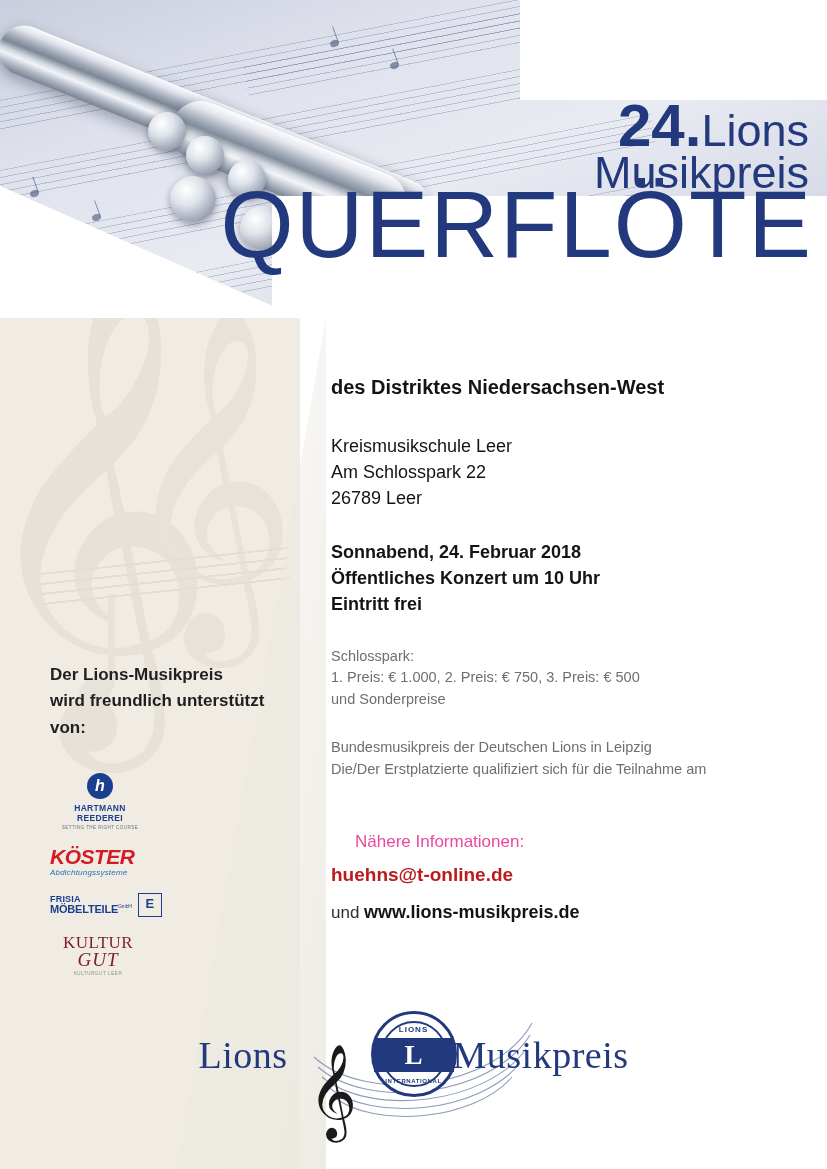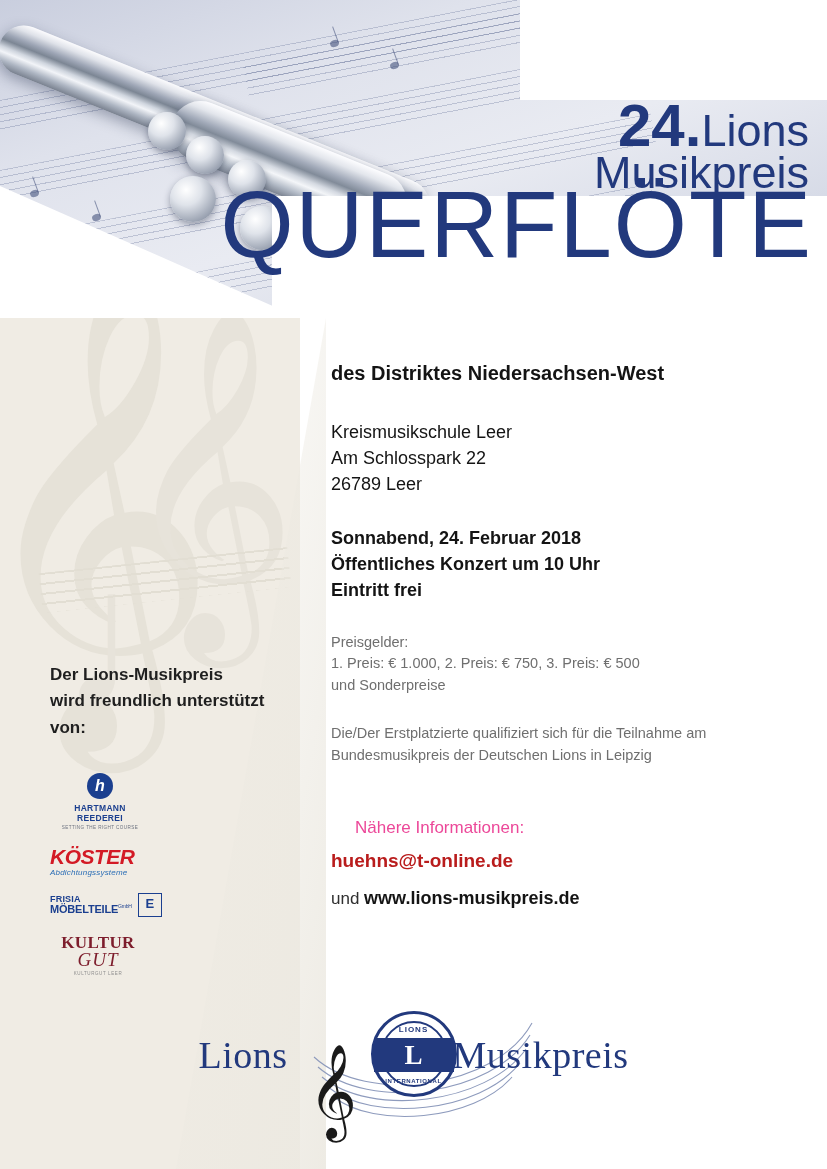--- a/index.html
+++ b/index.html
@@ -255,33 +255,33 @@
   .logo-frisia .f-box {
     width: 22px; height: 22px;
     border: 1.6px solid #1b3f8f;
     color: #1b3f8f;
     font-size: 13px; font-weight: 700;
     text-align: center; line-height: 20px;
   }
   .logo-kultur { text-align: center; width: 96px; }
   .logo-kultur .ku1 {
     font-family: "Liberation Serif", serif;
-    font-size: 17px; color: #7d1d2c; letter-spacing: 0.4px; font-weight: bold;
+    font-size: 17px; color: #7d1d2c; letter-spacing: 0.4px;
   }
   .logo-kultur .ku2 {
     font-family: "Liberation Serif", serif;
     font-size: 19px; color: #7d1d2c; font-style: italic;
     letter-spacing: 1px; margin-top: -4px;
   }
   .logo-kultur .ku3 { font-size: 4.5px; color: #8d8d8d; letter-spacing: 0.6px; }
 
   
   .content {
     position: absolute;
-    left: 331px; top: 362px;
+    left: 331px; top: 376px;
     width: 470px;
     color: #1c1c1c;
   }
   .c-title {
     font-size: 20px;
     font-weight: 700;
     color: #141414;
     margin-bottom: 34px;
   }
   .c-block {
@@ -499,28 +499,28 @@
       <div>26789 Leer</div>
     </div>
 
     <div class="c-block bold">
       <div>Sonnabend, 24. Februar 2018</div>
       <div>Öffentliches Konzert um 10 Uhr</div>
       <div>Eintritt frei</div>
     </div>
 
     <div class="c-small">
-      <div>Preisgelder:</div>
+      <div>Schlosspark:</div>
       <div>1. Preis: € 1.000, 2. Preis: € 750, 3. Preis: € 500</div>
       <div>und Sonderpreise</div>
     </div>
 
     <div class="c-small">
+      <div>Bundesmusikpreis der Deutschen Lions in Leipzig</div>
       <div>Die/Der Erstplatzierte qualifiziert sich für die Teilnahme am</div>
-      <div>Bundesmusikpreis der Deutschen Lions in Leipzig</div>
     </div>
 
     <div style="height:26px;"></div>
 
     <div class="c-info-label">Nähere Informationen:</div>
     <div class="c-mail">huehns@t-online.de</div>
     <div class="c-web">
       <span>und </span><b>www.lions-musikpreis.de</b>
     </div>
   </div>

